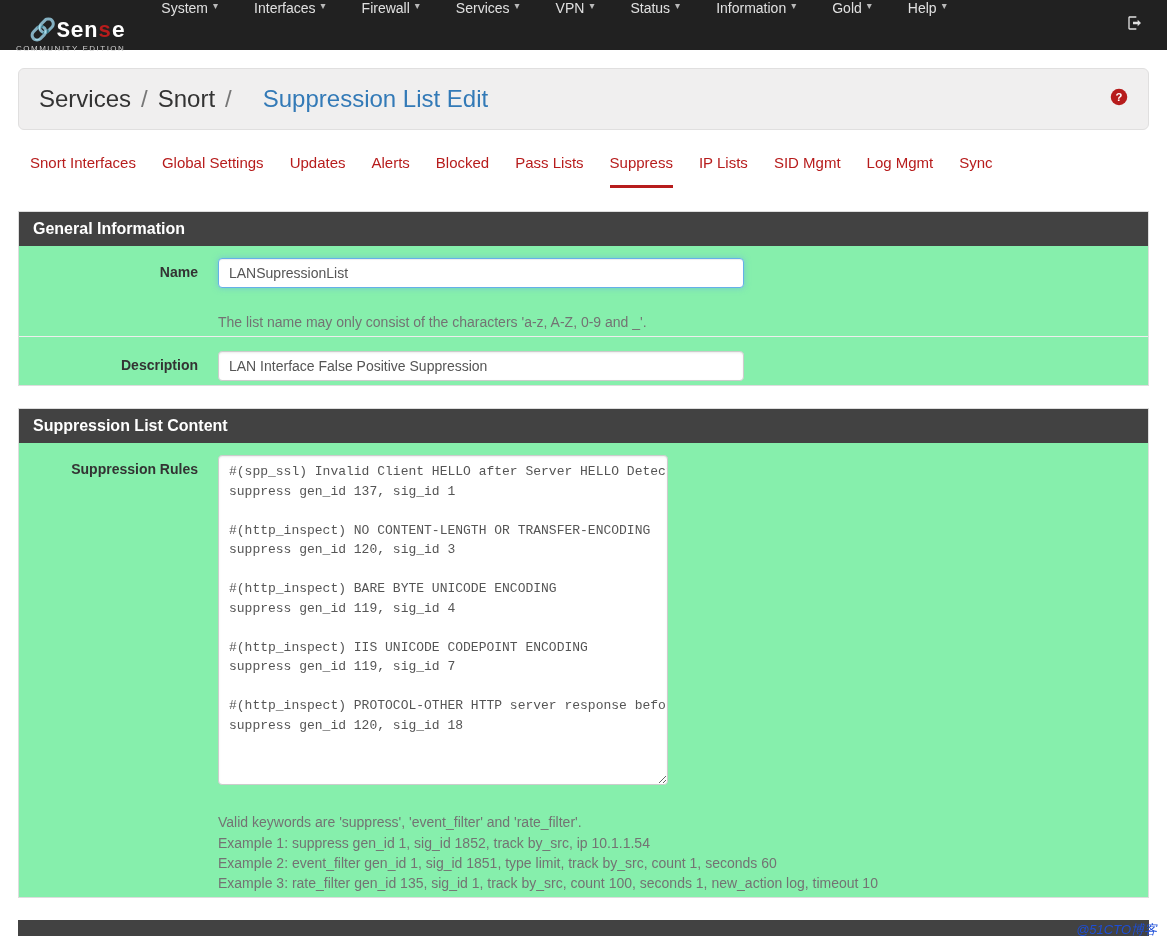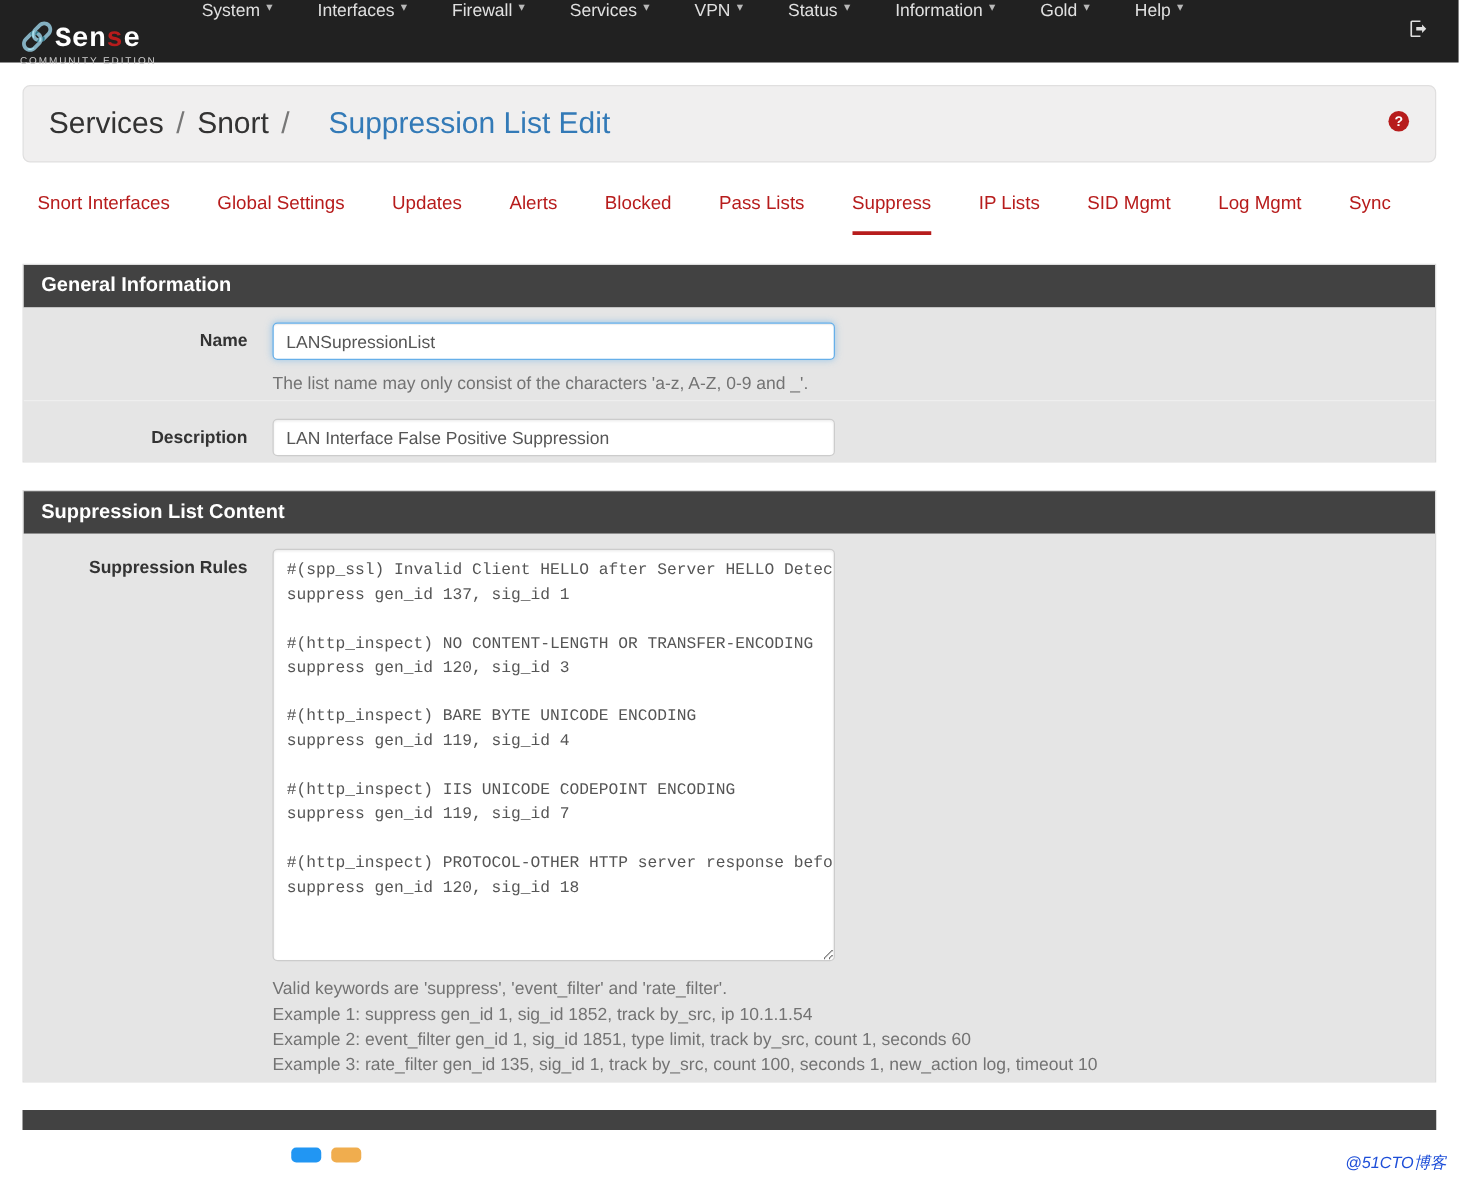--- a/index.html
+++ b/index.html
@@ -15,21 +15,21 @@
     background: #212121;
     color: #fff;
     height: 50px;
     display: flex;
     align-items: center;
     padding: 0 16px;
   }
   .logo {
     display: flex;
     flex-direction: column;
-    align-items: flex-start;
+    align-items: flex-end;
     margin-right: 18px;
     line-height: 1;
     margin-top: 24px;
   }
   .logo-main {
     font-family: "Courier New", monospace, sans-serif;
     font-weight: 700;
     font-size: 22px;
     letter-spacing: 0.5px;
     color: #fff;
@@ -87,21 +87,21 @@
   .help-icon {
     color: #b71c1c;
     font-size: 18px;
     font-weight: bold;
     cursor: pointer;
   }
 
   
   .tabs {
     display: flex;
-    gap: 38px;
+    gap: 26px;
     padding: 24px 12px 0 12px;
     border-bottom: 1px solid transparent;
     flex-wrap: wrap;
   }
   .tab {
     padding-bottom: 14px;
     color: #b71c1c;
     cursor: pointer;
     font-size: 15px;
     border-bottom: 3px solid transparent;
@@ -110,38 +110,38 @@
 
   
   .panel { margin-top: 22px; border: 1px solid #ddd; border-radius: 0; }
   .panel-heading {
     background: #424242;
     color: #fff;
     font-weight: 700;
     font-size: 16px;
     padding: 8px 14px;
   }
-  .panel-body { background: #e5e5e5; }
+  .panel-body { background: #86efac; }
   .form-row {
     display: flex;
     padding: 12px 14px 4px 14px;
   }
   .form-row + .form-row { border-top: 1px solid #eee; padding-top: 14px; }
   .form-label {
     width: 185px;
     text-align: right;
     padding-right: 20px;
     padding-top: 6px;
     font-weight: 600;
     color: #333;
     flex-shrink: 0;
   }
   .form-content { flex: 1; max-width: 920px; }
   .form-control {
-    width: 450px;
+    width: 526px;
     max-width: 100%;
     padding: 6px 10px;
     border: 1px solid #ccc;
     border-radius: 4px;
     box-shadow: inset 0 1px 2px rgba(0,0,0,.08);
     font-size: 14px;
     font-family: inherit;
     color: #555;
   }
   .form-control.focus {
@@ -154,21 +154,21 @@
     font-size: 13px;
     width: 450px;
     height: 330px;
     resize: both;
     white-space: pre;
     overflow: auto;
     line-height: 1.5;
   }
   .help-text {
     color: #737373;
-    margin-top: 8px;
+    margin-top: 24px;
     font-size: 14px;
     line-height: 1.45;
   }
 
   
   .action-panel { margin-top: 22px; }
   .action-strip { background: #424242; height: 16px; }
   .action-body { padding: 14px 14px 14px 215px; display:flex; gap:8px; }
 
   .btn {

